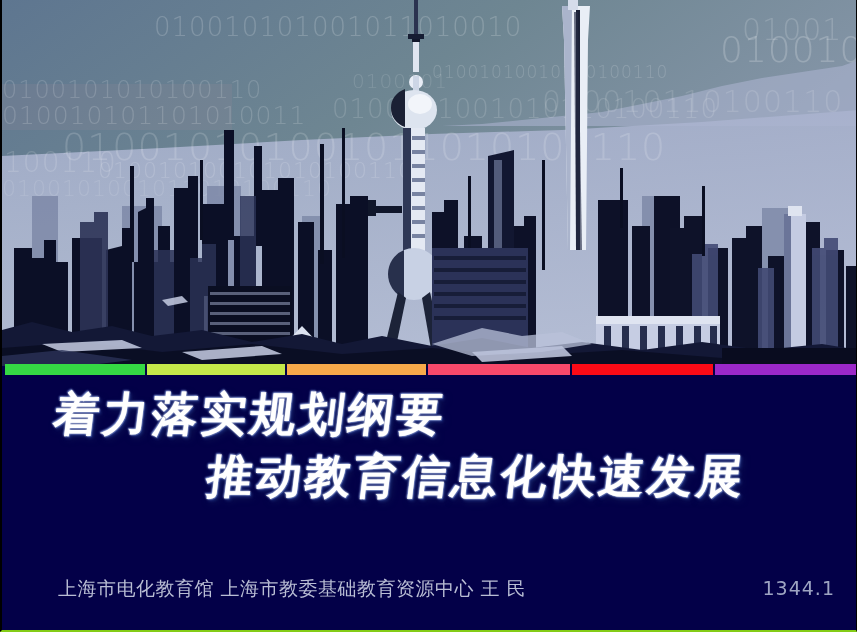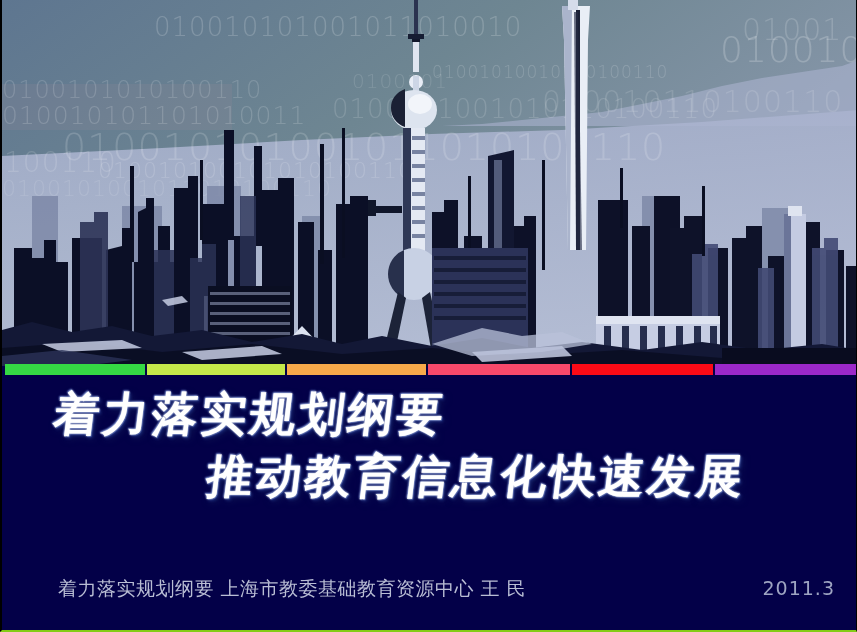--- a/index.html
+++ b/index.html
@@ -378,17 +378,17 @@
     <div class="seg" style="background: rgb(251, 10, 22); position: absolute; left: 570px; width: 141px;"></div>
     <div class="seg" style="background: rgb(155, 40, 201); position: absolute; left: 713px; width: 144px;"></div>
   </div>
 
   <div id="titleblock">
     <div class="title-line" id="title-line-1">着力落实规划纲要</div>
     <div class="title-line" id="title-line-2">推动教育信息化快速发展</div>
   </div>
 
   <div id="footer">
-    <div id="footer-credits">着力落实规划纲要  上海市教委基础教育资源中心   王 民</div>
-    <div id="footer-date">2011.3</div>
+    <div id="footer-credits">上海市电化教育馆  上海市教委基础教育资源中心   王 民</div>
+    <div id="footer-date">1344.1</div>
   </div>
 
 </div>
 
 </body></html>

